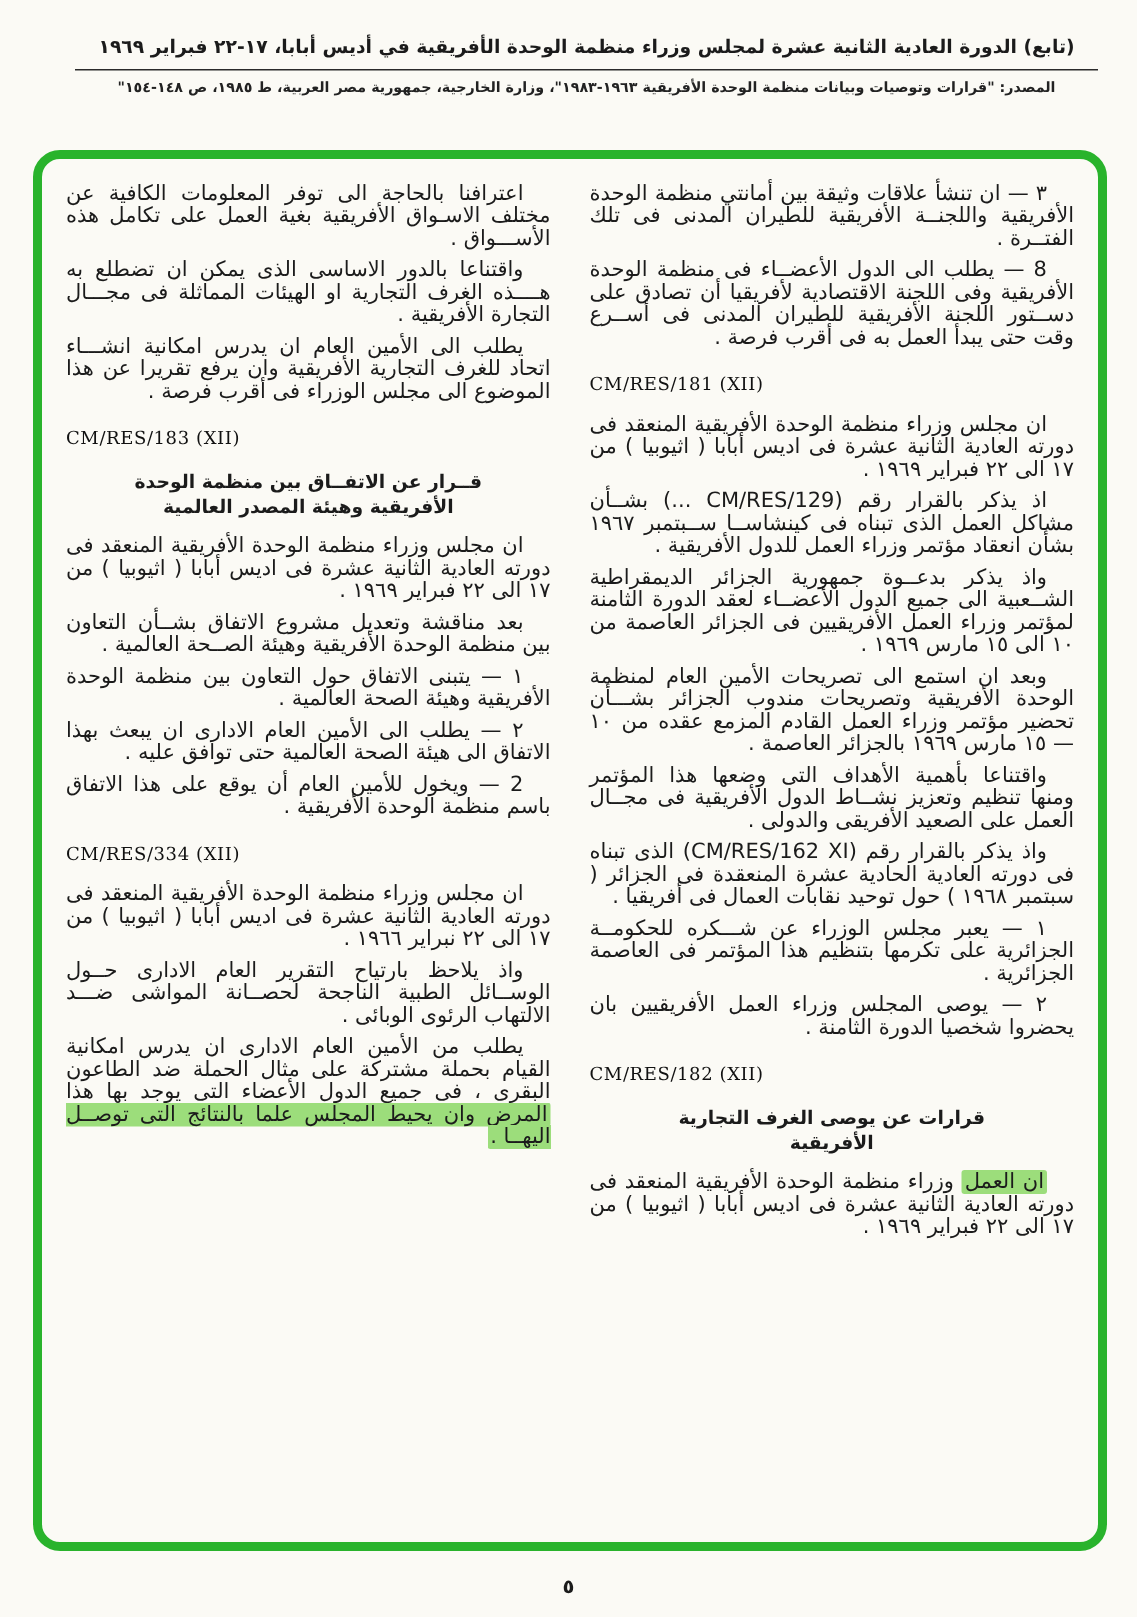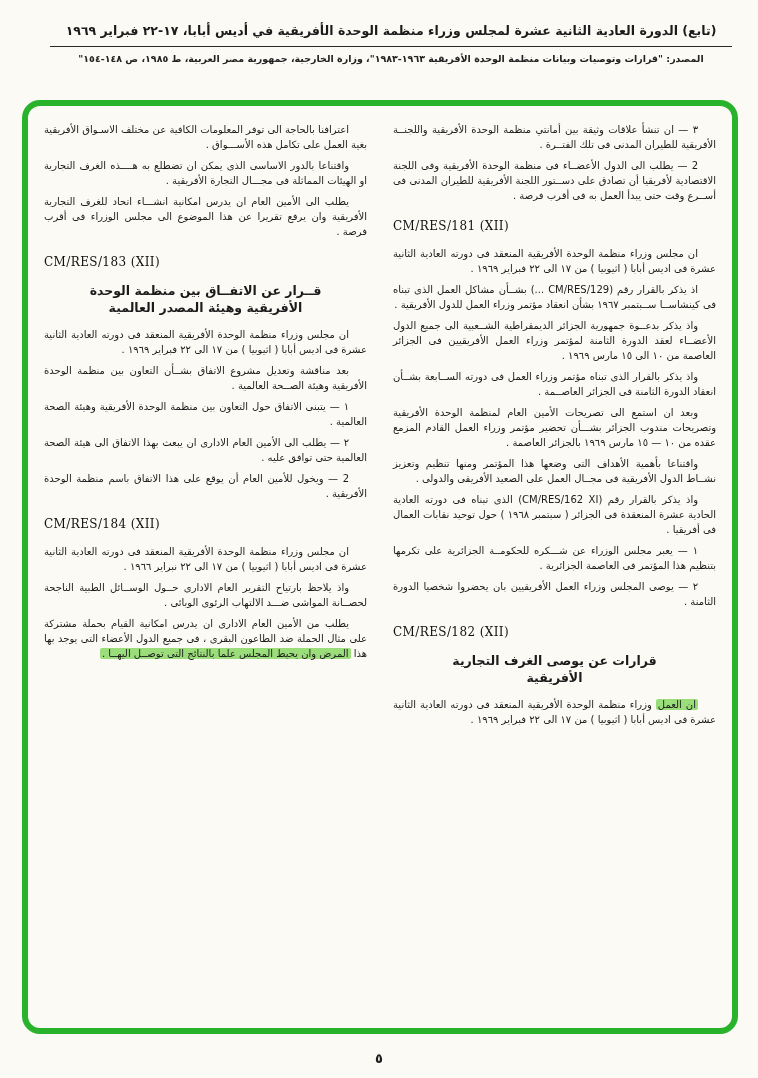--- a/index.html
+++ b/index.html
@@ -36,21 +36,21 @@
     position:absolute; top:100px; right:20px; left:22px; bottom:44px;
     border:6px solid var(--annotation-green, #29b32c);
     border-radius:18px;
     padding:16px 16px 10px;
     display:flex; gap:26px;
     overflow:hidden;
     background:#fbfaf5;
   }
   .col { flex:1 1 0; min-width:0; }
   .para {
-    font-size:10px; line-height:15px;
+    font-size:14px; line-height:15px;
     text-align:justify; text-align-last:right;
     text-indent:18px;
     margin-bottom:6px;
   }
   .res-id {
     direction:ltr; text-align:left;
     font-family:"DejaVu Serif", serif;
     font-size:12px; letter-spacing:0.4px;
     margin:16px 0 13px;
     color:#111;
@@ -78,26 +78,25 @@
   <div class="header">
     <div class="header-title">(تابع) الدورة العادية الثانية عشرة لمجلس وزراء منظمة الوحدة الأفريقية في أديس أبابا، ١٧-٢٢ فبراير ١٩٦٩</div>
     <hr class="header-rule">
     <div class="header-source">المصدر: "قرارات وتوصيات وبيانات منظمة الوحدة الأفريقية ١٩٦٣-١٩٨٣"، وزارة الخارجية، جمهورية مصر العربية، ط ١٩٨٥، ص ١٤٨-١٥٤"</div>
   </div>
 
   <div class="content-box">
 
     <div class="col">
       <p class="para">٣ — ان تنشأ علاقات وثيقة بين أمانتي منظمة الوحدة الأفريقية واللجنــة الأفريقية للطيران المدنى فى تلك الفتــرة .</p>
-      <p class="para">2 — يطلب الى الدول الأعضــاء فى منظمة الوحدة الأفريقية وفى اللجنة الاقتصادية لأفريقيا أن تصادق على دســتور اللجنة الأفريقية للطيران المدنى فى أســرع وقت حتى يبدأ العمل به فى أقرب فرصة .</p>
+      <p class="para">8 — يطلب الى الدول الأعضــاء فى منظمة الوحدة الأفريقية وفى اللجنة الاقتصادية لأفريقيا أن تصادق على دســتور اللجنة الأفريقية للطيران المدنى فى أســرع وقت حتى يبدأ العمل به فى أقرب فرصة .</p>
       <div class="res-id">CM/RES/181  (XII)</div>
       <p class="para">ان مجلس وزراء منظمة الوحدة الأفريقية المنعقد فى دورته العادية الثانية عشرة فى اديس أبابا ( اثيوبيا ) من ١٧ الى ٢٢ فبراير ١٩٦٩ .</p>
       <p class="para">اذ يذكر بالقرار رقم (‎CM/RES/129‎ ...) بشــأن مشاكل العمل الذى تبناه فى كينشاســا ســبتمبر ١٩٦٧ بشأن انعقاد مؤتمر وزراء العمل للدول الأفريقية .</p>
       <p class="para">واذ يذكر بدعــوة جمهورية الجزائر الديمقراطية الشــعبية الى جميع الدول الأعضــاء لعقد الدورة الثامنة لمؤتمر وزراء العمل الأفريقيين فى الجزائر العاصمة من ١٠ الى ١٥ مارس ١٩٦٩ .</p>
-      <p class="para">واذ يذكر بالقرار الذى تبناه مؤتمر وزراء العمل فى دورته الســابعة بشــأن انعقاد الدورة الثامنة فى الجزائر العاصــمة .</p>
       <p class="para">وبعد ان استمع الى تصريحات الأمين العام لمنظمة الوحدة الأفريقية وتصريحات مندوب الجزائر بشـــأن تحضير مؤتمر وزراء العمل القادم المزمع عقده من ١٠ — ١٥ مارس ١٩٦٩ بالجزائر العاصمة .</p>
       <p class="para">واقتناعا بأهمية الأهداف التى وضعها هذا المؤتمر ومنها تنظيم وتعزيز نشــاط الدول الأفريقية فى مجــال العمل على الصعيد الأفريقى والدولى .</p>
       <p class="para">واذ يذكر بالقرار رقم (‎CM/RES/162 XI‎) الذى تبناه فى دورته العادية الحادية عشرة المنعقدة فى الجزائر ( سبتمبر ١٩٦٨ ) حول توحيد نقابات العمال فى أفريقيا .</p>
       <p class="para">١ — يعبر مجلس الوزراء عن شـــكره للحكومــة الجزائرية على تكرمها بتنظيم هذا المؤتمر فى العاصمة الجزائرية .</p>
       <p class="para">٢ — يوصى المجلس وزراء العمل الأفريقيين بان يحضروا شخصيا الدورة الثامنة .</p>
       <div class="res-id">CM/RES/182  (XII)</div>
       <h3 class="res-heading">قرارات عن يوصى الغرف التجارية الأفريقية</h3>
       <p class="para">
         <mark class="hl">ان العمل</mark>
         <span>وزراء منظمة الوحدة الأفريقية المنعقد فى دورته العادية الثانية عشرة فى اديس أبابا ( اثيوبيا ) من ١٧ الى ٢٢ فبراير ١٩٦٩ .</span>
@@ -108,21 +107,21 @@
       <p class="para">اعترافنا بالحاجة الى توفر المعلومات الكافية عن مختلف الاسـواق الأفريقية بغية العمل على تكامل هذه الأســـواق .</p>
       <p class="para">واقتناعا بالدور الاساسى الذى يمكن ان تضطلع به هــــذه الغرف التجارية او الهيئات المماثلة فى مجـــال التجارة الأفريقية .</p>
       <p class="para">يطلب الى الأمين العام ان يدرس امكانية انشـــاء اتحاد للغرف التجارية الأفريقية وان يرفع تقريرا عن هذا الموضوع الى مجلس الوزراء فى أقرب فرصة .</p>
       <div class="res-id">CM/RES/183  (XII)</div>
       <h3 class="res-heading">قــرار عن الاتفــاق بين منظمة الوحدة الأفريقية وهيئة المصدر العالمية</h3>
       <p class="para">ان مجلس وزراء منظمة الوحدة الأفريقية المنعقد فى دورته العادية الثانية عشرة فى اديس أبابا ( اثيوبيا ) من ١٧ الى ٢٢ فبراير ١٩٦٩ .</p>
       <p class="para">بعد مناقشة وتعديل مشروع الاتفاق بشــأن التعاون بين منظمة الوحدة الأفريقية وهيئة الصــحة العالمية .</p>
       <p class="para">١ — يتبنى الاتفاق حول التعاون بين منظمة الوحدة الأفريقية وهيئة الصحة العالمية .</p>
       <p class="para">٢ — يطلب الى الأمين العام الادارى ان يبعث بهذا الاتفاق الى هيئة الصحة العالمية حتى توافق عليه .</p>
       <p class="para">2 — ويخول للأمين العام أن يوقع على هذا الاتفاق باسم منظمة الوحدة الأفريقية .</p>
-      <div class="res-id">CM/RES/184  (XII)</div>
+      <div class="res-id">CM/RES/334  (XII)</div>
       <p class="para">ان مجلس وزراء منظمة الوحدة الأفريقية المنعقد فى دورته العادية الثانية عشرة فى اديس أبابا ( اثيوبيا ) من ١٧ الى ٢٢ نبراير ١٩٦٦ .</p>
       <p class="para">واذ يلاحظ بارتياح التقرير العام الادارى حــول الوســائل الطبية الناجحة لحصــانة المواشى ضـــد الالتهاب الرئوى الوبائى .</p>
       <p class="para">
         <span>يطلب من الأمين العام الادارى ان يدرس امكانية القيام بحملة مشتركة على مثال الحملة ضد الطاعون البقرى ، فى جميع الدول الأعضاء التى يوجد بها هذا</span>
         <mark class="hl">المرض وان يحيط المجلس علما بالنتائج التى توصــل اليهــا .</mark>
       </p>
     </div>
 
   </div>
 

